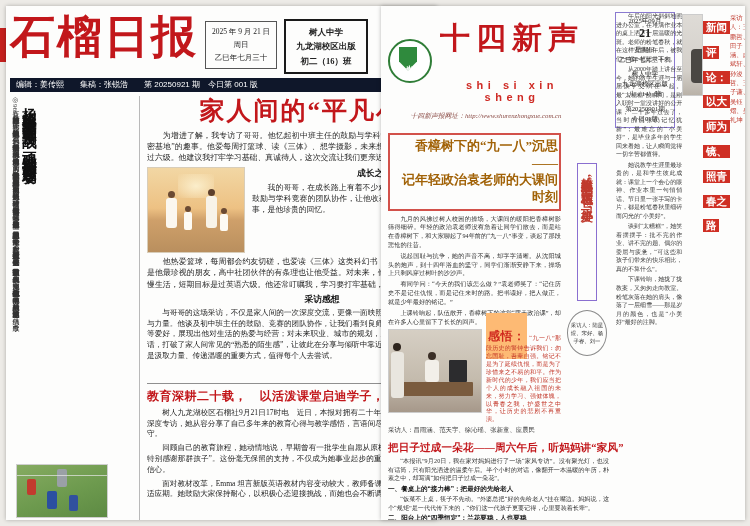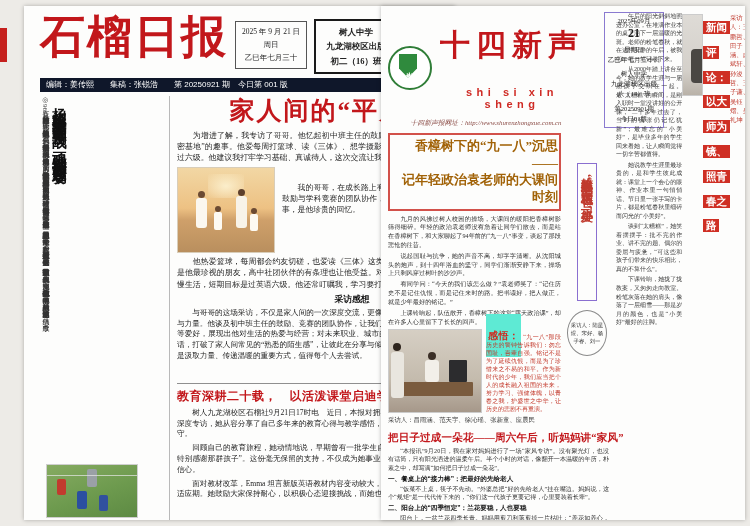--- a/index.html
+++ b/index.html
@@ -1,20 +1,20 @@
 <!DOCTYPE html>
 <html><head>
 <meta charset="utf-8">
 <style>
   html,body{margin:0;padding:0;}
   body{width:750px;height:526px;background:#edebe7;position:relative;overflow:hidden;
        font-family:"Liberation Serif","DejaVu Serif",serif;color:#222;}
   .page{position:absolute;top:6px;height:514px;background:#fdfdfc;box-shadow:0 0 4px rgba(0,0,0,.28);
         box-sizing:border-box;overflow:hidden;}
-  .page-left{left:24px;width:431px;padding:8px 8px 4px 16px;}
+  .page-left{left:6px;width:431px;padding:8px 8px 4px 4px;}
   .page-right{left:381px;width:364px;padding:6px 6px 4px 7px;}
   .bleed{position:absolute;background:#c5201d;}
 
   
   .lp-masthead{display:flex;gap:7px;align-items:flex-start;}
   .lp-title{color:#c2171b;font-weight:bold;font-size:45px;line-height:1.05;letter-spacing:2px;
             font-family:"Liberation Serif",serif;white-space:nowrap;}
   .lp-datebox{border:1px solid #555;padding:4px 4px;font-size:7.5px;line-height:1.7;text-align:center;
               margin-top:7px;width:62px;flex:none;}
   .lp-orgbox{border:2px solid #1a1a1a;padding:4px 4px;font-size:8.5px;font-weight:bold;line-height:1.7;
@@ -46,42 +46,42 @@
   .byline{text-align:right;font-size:8px;margin:1px 2px 3px 0;}
   .lp-rule{border-top:1px solid #8f8f8f;margin:3px 0 4px;}
   .lp-bheadline{color:#c2171b;font-size:12px;font-weight:bold;text-align:center;letter-spacing:.5px;
                 margin:0 0 3px;white-space:nowrap;}
   .fig{position:absolute;}
 
   
   .rp-wrap{display:flex;gap:7px;height:100%;}
   .rp-leftpart{width:221px;flex:none;display:flex;flex-direction:column;}
   .rp-rightcol{flex:1;display:flex;flex-direction:row;}
-  .rp-head{display:flex;gap:8px;align-items:flex-end;}
+  .rp-head{display:flex;gap:19px;}
   .rp-titleblock{flex:1;padding-top:6px;}
   .rp-titlerow{display:flex;align-items:center;gap:8px;justify-content:center;}
   .rp-title{color:#c2171b;font-size:30px;font-weight:bold;letter-spacing:6px;white-space:nowrap;}
   .rp-pinyin{color:#cf2a24;font-size:11px;font-weight:bold;letter-spacing:4.5px;text-align:center;
              margin-top:20px;font-family:"Liberation Sans",sans-serif;}
   .rp-site{font-size:6.8px;color:#8a4a44;font-style:italic;text-align:center;margin-top:8px;}
   .rp-datebox{border:1px solid #8a7ad0;width:56px;flex:none;text-align:center;font-size:6.6px;
               line-height:1.55;padding:3px 1px;color:#1c1c1c;margin-left:12px;}
   .rp-date-day{font-size:12px;font-weight:bold;line-height:1.2;}
   .rp-date-gap{height:4px;}
   .rp-body{display:flex;flex:1;margin-top:5px;}
   .rp-main{flex:1;}
   .rp-narrow{width:44px;flex:none;padding-left:4px;display:flex;flex-direction:column;align-items:center;}
   .hlbox{border:2px solid #d2514a;color:#a16207;font-weight:bold;font-size:13px;line-height:1.3;
          text-align:right;padding:3px 1px;margin-bottom:4px;}
   .tiny{font-size:6.2px;line-height:1.4;text-align:justify;text-indent:2em;margin:0 0 2.5px;color:#303030;}
   .rp-photogroup{display:flex;gap:4px;margin:2px 0 2px;}
   .office{width:92px;height:82px;flex:none;border:1px solid #ccc;position:relative;overflow:hidden;
           background:linear-gradient(#d6cfc4 0%,#c4bbad 60%,#a6988a 100%);}
   .ganwu{flex:1;font-size:6px;line-height:1.33;color:#c23527;text-align:justify;}
-  .ganwu-label{background:#5eead4;color:#d02a1f;font-weight:bold;font-size:10px;padding:16px 2px;}
+  .ganwu-label{background:#fdba74;color:#d02a1f;font-weight:bold;font-size:12px;padding:16px 2px;}
   .interv{font-size:6.4px;color:#3a3a3a;margin:2px 0 2px;}
   .purplebox{border:1.5px solid #8a6fd0;writing-mode:vertical-rl;font-size:12px;font-weight:bold;
              color:#c03a2e;line-height:1.18;letter-spacing:1px;padding:4px 2px;height:128px;margin-top:30px;}
   .oval{border:1px solid #8a8a8a;border-radius:50%;width:40px;height:46px;font-size:5.4px;line-height:1.5;
         color:#333;display:flex;align-items:center;justify-content:center;text-align:center;
         margin-top:9px;padding:2px;box-sizing:border-box;}
   .fam-headline{color:#c2171b;font-size:10.5px;font-weight:bold;text-align:center;margin:4px 0 2px;
                 white-space:nowrap;letter-spacing:.2px;}
   .sec-title{font-size:6.6px;font-weight:bold;color:#141414;margin:2.5px 0 1px;font-family:"Liberation Sans",sans-serif;}
   .sec-body{font-size:6.1px;line-height:1.38;text-align:justify;text-indent:2em;color:#333;margin:0;}

